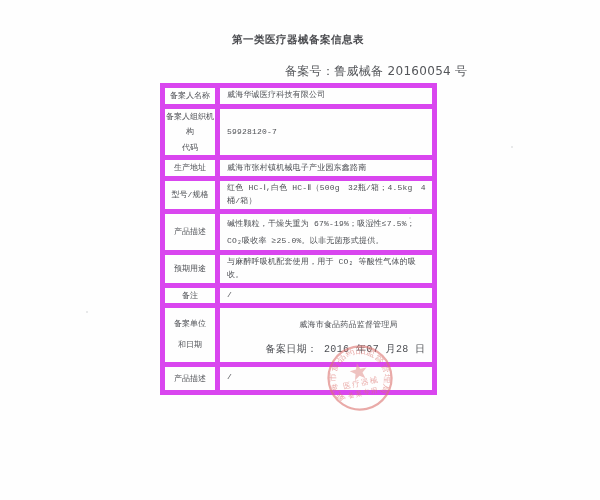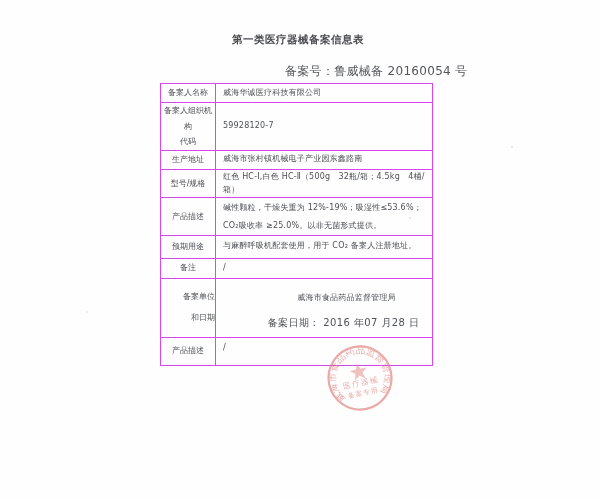--- a/index.html
+++ b/index.html
@@ -5,30 +5,30 @@
   html,body{margin:0;padding:0;}
   body{width:600px;height:500px;background:#ffffff;font-family:"DejaVu Sans",sans-serif;}
   .page{position:relative;width:600px;height:500px;background:#fefefe;overflow:hidden;}
 
   .title{position:absolute;top:33px;left:0;width:596px;margin:0;text-align:center;
          font-size:10.5px;font-weight:bold;color:#4a4b4f;letter-spacing:.5px;font-family:Liberation Serif, serif;}
   .regnum{position:absolute;top:63px;left:285px;font-size:12px;color:#54565a;letter-spacing:.3px;}
 
   table.form{position:absolute;top:83px;left:160px;width:272px;border-collapse:collapse;
              table-layout:fixed;z-index:1;background:transparent;}
-  td{border:1px solid #d946ef;color:#4e5055;vertical-align:middle;overflow:hidden;}
+  td{border:5px solid #d946ef;color:#4e5055;vertical-align:middle;overflow:hidden;font-family:Liberation Mono, monospace;}
   td.lbl{width:54px;text-align:center;font-size:8px;line-height:1.95;white-space:pre-line;padding:0;}
   td.val{font-size:8px;line-height:1.6;padding:1px 4px 1px 7px;letter-spacing:.2px;margin-top:20px;}
 
   tr.r1{height:19px} tr.r2{height:35px} tr.r3{height:21px} tr.r4{height:19px}
   tr.r5{height:18px} tr.r6{height:22px} tr.r7{height:31px} tr.r8{height:22px}
   tr.r9{height:35px} tr.r10{height:23px} tr.r11{height:20px} tr.r12{height:59px}
   tr.r13{height:28px}
   tr.r9 td.val{line-height:2.15;}
-  tr.r12 td.lbl{line-height:2.6;text-align:right;}
+  tr.r12 td.lbl{line-height:2.6;}
   tr.r13 td.val{vertical-align:top;padding-top:4px;}
 
   .filing-cell{padding:0 0 0 0;}
   .agency{text-align:center;padding-left:42px;font-size:8px;margin-top:7px;}
   .fdate{text-align:center;padding-left:36px;font-size:10px;margin-top:10px;letter-spacing:.4px;}
 
   .stamp{position:absolute;left:305px;top:323px;width:110px;height:110px;
          opacity:.6;z-index:2;pointer-events:none;}
 
   .speck{position:absolute;background:#9aa0a6;border-radius:50%;opacity:.3;width:2px;height:2px;}
@@ -61,25 +61,25 @@
       <tr class="r4">
         <td class="lbl">生产地址</td>
         <td class="val">威海市张村镇机械电子产业园东鑫路南</td>
       </tr>
       <tr class="r8">
         <td class="lbl">型号/规格</td>
         <td class="val">红色 HC-Ⅰ,白色 HC-Ⅱ（500g　32瓶/箱；4.5kg　4桶/箱）</td>
       </tr>
       <tr class="r9">
         <td class="lbl">产品描述</td>
-        <td class="val">碱性颗粒，干燥失重为 12%-19%；吸湿性≤53.6%；CO₂吸收率 ≥25.0%。以非无菌形式提供。</td>
+        <td class="val">碱性颗粒，干燥失重为 67%-19%；吸湿性≤7.5%；CO₂吸收率 ≥25.0%。以非无菌形式提供。</td>
       </tr>
       <tr class="r10">
         <td class="lbl">预期用途</td>
-        <td class="val">与麻醉呼吸机配套使用，用于 CO₂ 备案人注册地址。</td>
+        <td class="val">与麻醉呼吸机配套使用，用于 CO₂ 等酸性气体的吸收。</td>
       </tr>
       <tr class="r11">
         <td class="lbl">备注</td>
         <td class="val">/</td>
       </tr>
       <tr class="r12">
         <td class="lbl">备案单位
 和日期</td>
         <td class="val filing-cell">
           <div class="agency">威海市食品药品监督管理局</div>

